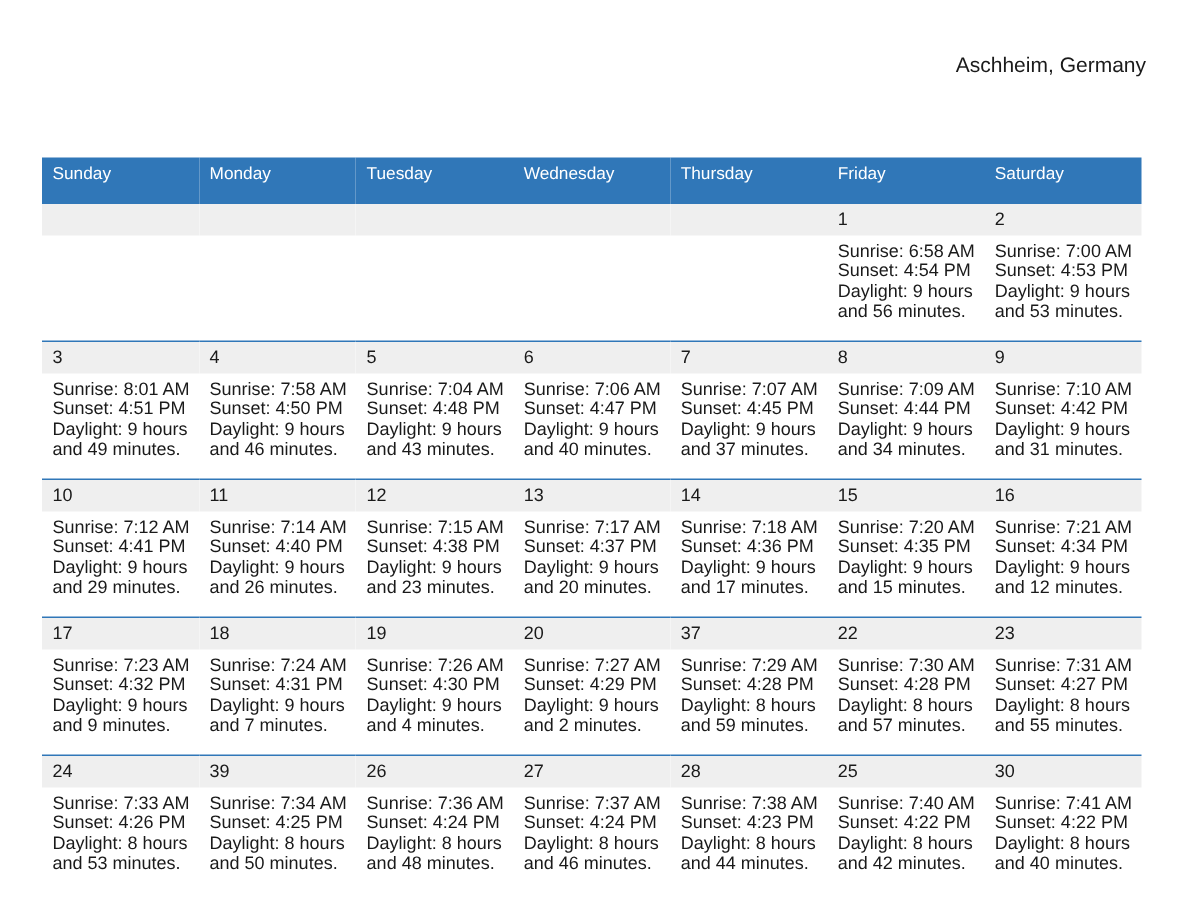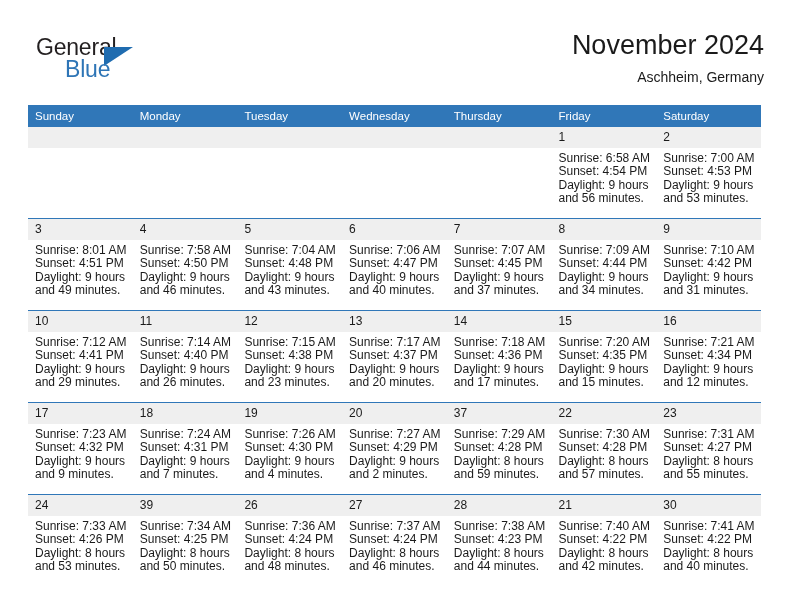--- a/index.html
+++ b/index.html
@@ -97,21 +97,21 @@
     border-collapse: collapse;
     table-layout: fixed;
   }
 
   .weekday-row th {
     background: #3077b8;
     color: #ffffff;
     font-size: 11.5px;
     font-weight: normal;
     text-align: left;
-    padding: 5px 0 5px 7px;
+    padding: 5px 0 14px 7px;
     height: 10px;
     line-height: 12px;
     border: none;
   }
 
   .week-row td {
     vertical-align: top;
     padding: 0;
     border: none;
     border-top: 1.5px solid #3077b8;
@@ -145,28 +145,22 @@
     white-space: nowrap;
   }
 </style>
 </head>
 <body>
 
 <div class="page">
 
   <div class="header">
 
-    <div class="brand">
-      <span class="brand-general">General</span>
-      <span class="brand-flag"></span>
-      <span class="brand-blue">Blue</span>
-    </div>
 
     <div class="title-block">
-      <div class="cal-title">November 2024</div>
       <div class="cal-location">Aschheim, Germany</div>
     </div>
 
   </div>
 
   <table class="calendar">
     <thead>
       <tr class="weekday-row">
         <th>Sunday</th>
         <th>Monday</th>
@@ -483,21 +477,21 @@
         <td>
           <div class="daynum">28</div>
           <div class="daybody">
             <div>Sunrise: 7:38 AM</div>
             <div>Sunset: 4:23 PM</div>
             <div>Daylight: 8 hours</div>
             <div>and 44 minutes.</div>
           </div>
         </td>
         <td>
-          <div class="daynum">21</div>
+          <div class="daynum">25</div>
           <div class="daybody">
             <div>Sunrise: 7:40 AM</div>
             <div>Sunset: 4:22 PM</div>
             <div>Daylight: 8 hours</div>
             <div>and 42 minutes.</div>
           </div>
         </td>
         <td>
           <div class="daynum">30</div>
           <div class="daybody">

